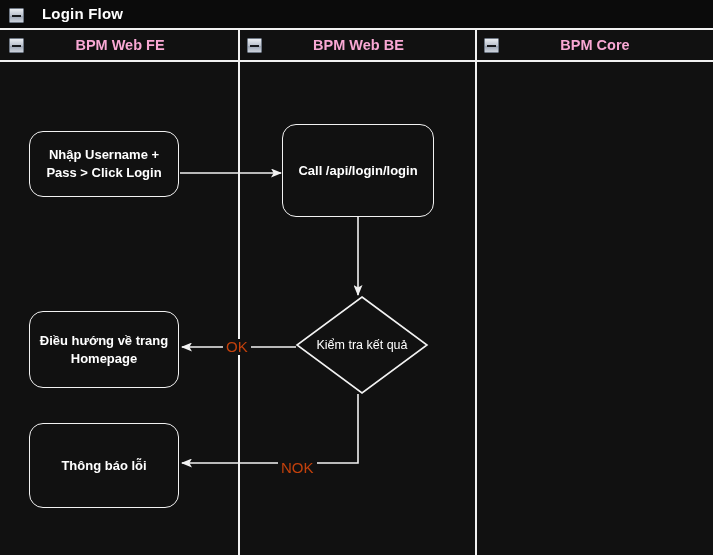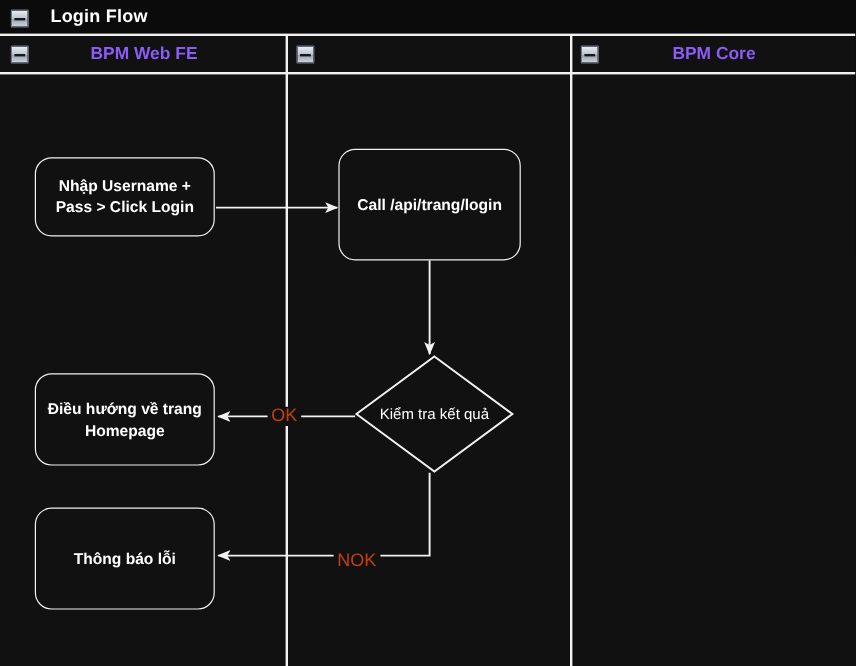--- a/index.html
+++ b/index.html
@@ -50,21 +50,21 @@
     height: 32px;
     border-bottom: 2px solid #f2f2f2;
     box-sizing: border-box;
   }
   .lane-header {
     position: absolute;
     top: 30px;
     height: 30px;
     line-height: 30px;
     text-align: center;
-    color: #8b5cf6;
+    color: #f9a8d4;
     font-size: 14.5px;
     font-weight: bold;
   }
 
   
   .lane-divider {
     position: absolute;
     top: 30px;
     width: 2px;
     height: 525px;
@@ -163,20 +163,21 @@
   <div class="pool-title">
     <div class="pool-title-label">Login Flow</div>
   </div>
   <div class="collapse-box" style="left:9px; top:8px;"></div>
 
   <div class="lane-header-band"></div>
 
   <div class="lane-header" style="left:0px; width:240px;">BPM Web FE</div>
   <div class="collapse-box" style="left:9px; top:38px;"></div>
 
+  <div class="lane-header" style="left:240px; width:237px;">BPM Web BE</div>
   <div class="collapse-box" style="left:247px; top:38px;"></div>
 
   <div class="lane-header" style="left:477px; width:236px;">BPM Core</div>
   <div class="collapse-box" style="left:484px; top:38px;"></div>
 
   <div class="lane-divider" style="left:238px;"></div>
   <div class="lane-divider" style="left:475px;"></div>
 
   <svg class="connectors" viewBox="0 0 713 555" xmlns="http://www.w3.org/2000/svg">
     <defs>
@@ -195,21 +196,21 @@
       <path d="M358,394 L358,463 L182,463" marker-end="url(#arrowhead)"></path>
     </g>
   </svg>
 
   <div class="edge-label" style="left:223px; top:339px;">OK</div>
   <div class="edge-label" style="left:278px; top:460px;">NOK</div>
 
   <div class="node-task" style="left:29px; top:131px; width:150px; height:66px;">Nhập Username +
 Pass &gt; Click Login</div>
 
-  <div class="node-task" style="left:282px; top:124px; width:152px; height:93px;">Call /api/trang/login</div>
+  <div class="node-task" style="left:282px; top:124px; width:152px; height:93px;">Call /api/login/login</div>
 
   <div class="node-gateway" style="left:296px; top:296px; width:132px; height:98px;">
     <svg width="132" height="98" viewBox="0 0 132 98" xmlns="http://www.w3.org/2000/svg">
       <polygon points="66,1 131,49 66,97 1,49" fill="#111111" stroke="#f2f2f2" stroke-width="1.6"></polygon>
     </svg>
     <div class="gateway-label">Kiểm tra kết quả</div>
   </div>
 
   <div class="node-task" style="left:29px; top:311px; width:150px; height:77px;">Điều hướng về trang
 Homepage</div>

